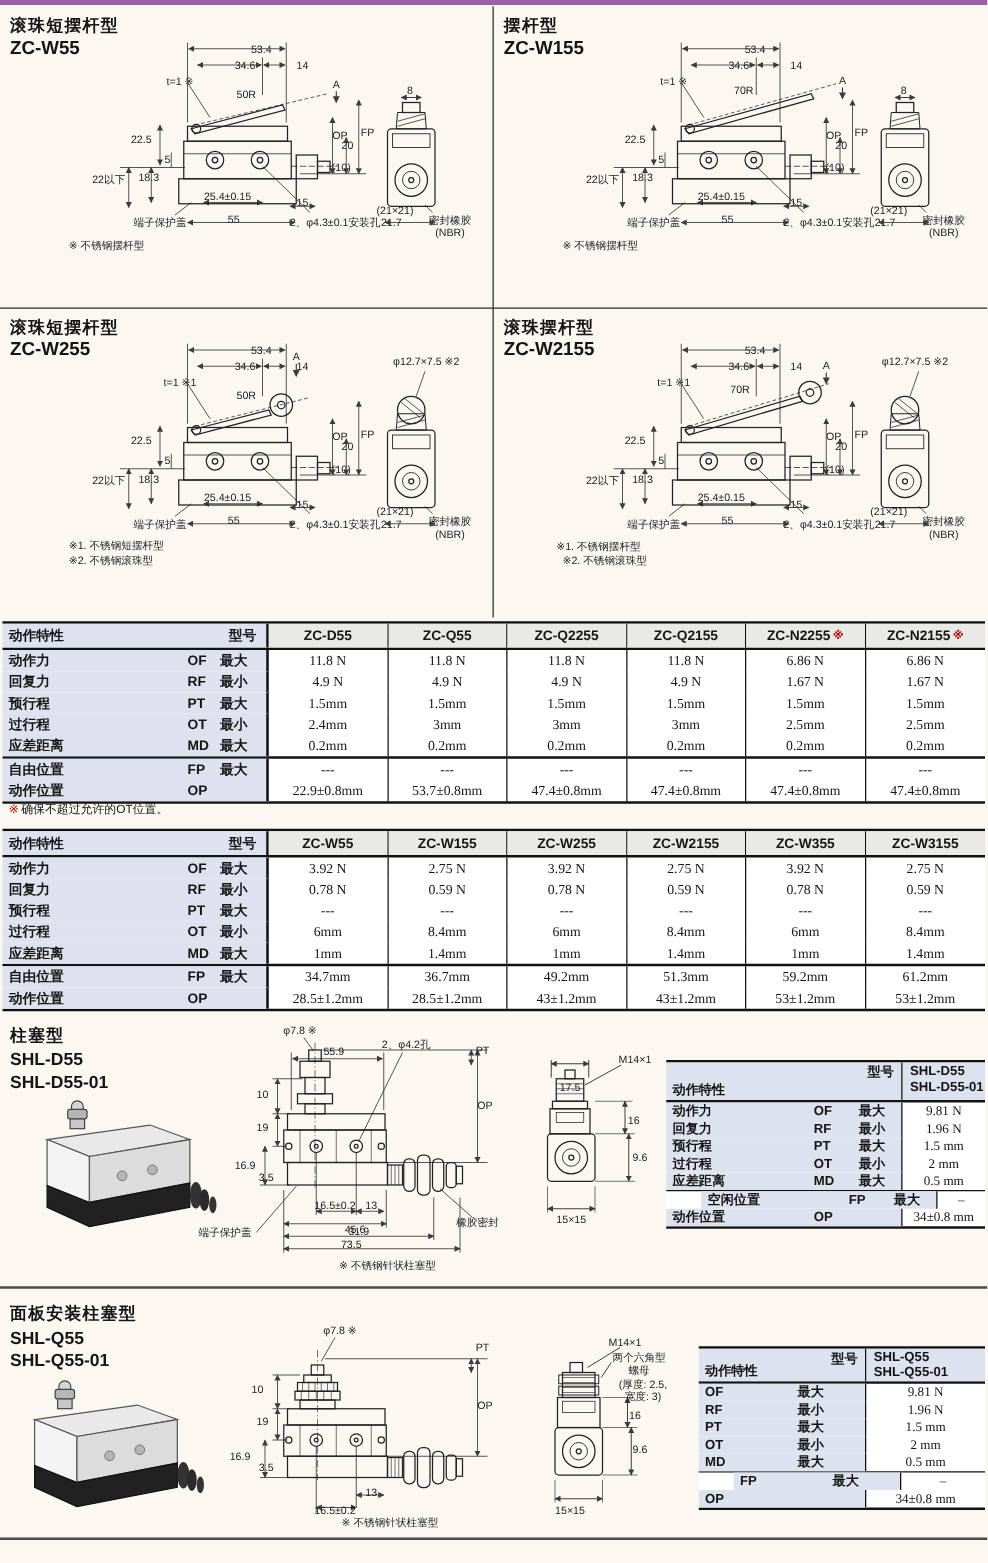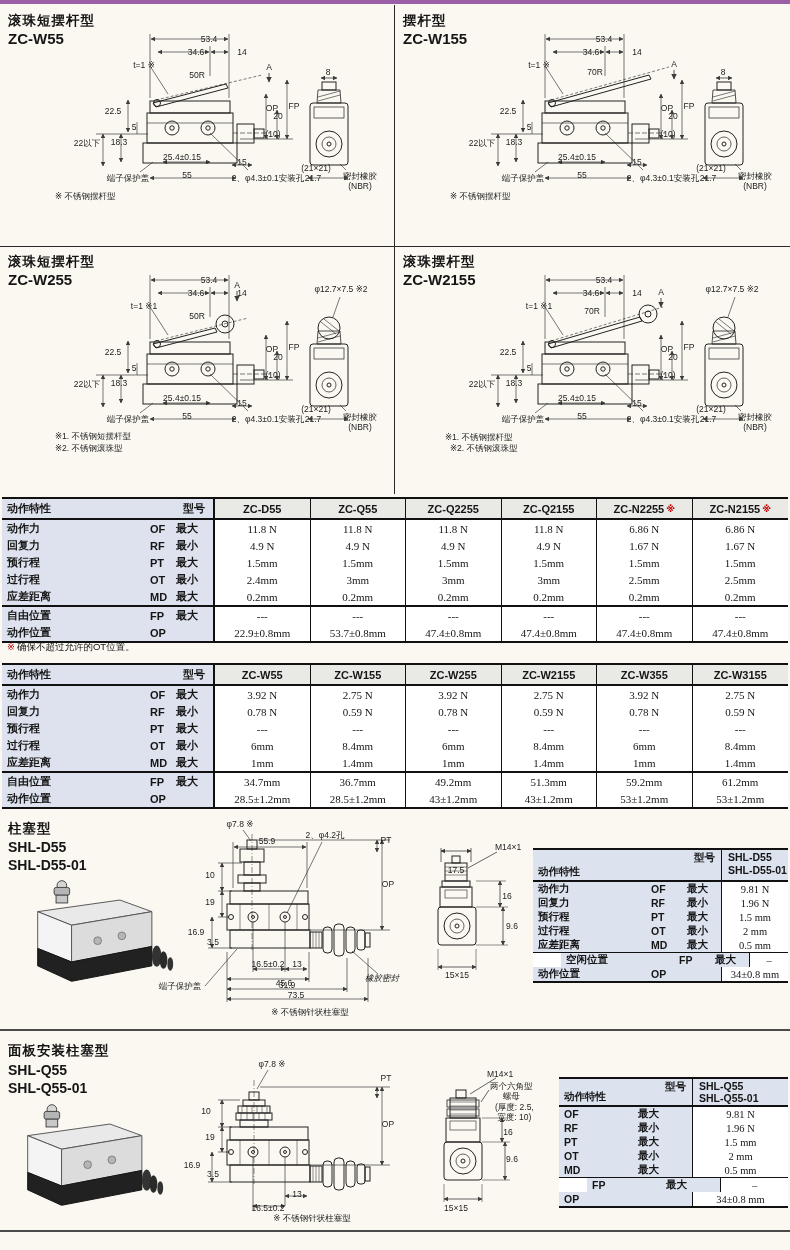--- a/index.html
+++ b/index.html
@@ -975,23 +975,23 @@
     <span class="dimlabel" style="left: 386px; top: 18px;">PT</span>
     <span class="dimlabel" style="left: 210px; top: 53px;">10</span>
     <span class="dimlabel" style="left: 210px; top: 80px;">19</span>
     <span class="dimlabel" style="left: 388px; top: 62px;">OP</span>
     <span class="dimlabel" style="left: 196px; top: 110px;">16.9</span>
     <span class="dimlabel" style="left: 213px; top: 120px;">3.5</span>
     <span class="dimlabel" style="left: 268px; top: 142px;">16.5±0.2</span>
     <span class="dimlabel" style="left: 297px; top: 142px;">13</span>
     <span class="dimlabel" style="left: 268px; top: 161px; margin-left: 16px;">45.6</span>
     <span class="dimlabel" style="left: 287px; top: 163px;">31.9</span>
-    <span class="dimlabel" style="left: 296px; top: 173px;">73.5</span>
+    <span class="dimlabel" style="left: 281px; top: 173px;">73.5</span>
     <span class="dimlabel" style="left: 180px; top: 164px;">端子保护盖</span>
-    <span class="dimlabel" style="left: 382px; top: 156px; font-style: italic;">橡胶密封</span>
+    <span class="dimlabel" style="left: 382px; top: 156px;">橡胶密封</span>
     <span class="dimlabel" style="left: 456px; top: 8px; margin-top: 40px;">17.5</span>
     <span class="dimlabel" style="left: 508px; top: 25px;">M14×1</span>
     <span class="dimlabel" style="left: 507px; top: 74px;">16</span>
     <span class="dimlabel" style="left: 512px; top: 104px;">9.6</span>
     <span class="dimlabel" style="left: 457px; top: 153px;">15×15</span>
     <span class="dimlabel" style="left: 310px; top: 190px;">※ 不锈钢针状柱塞型</span>
   </div>
 
 <div class="shl-sec" id="shl1">
   <div class="qtitle" style="top:10px">面板安装柱塞型</div>
@@ -1140,18 +1140,18 @@
     <span class="dimlabel" style="left: 210px; top: 101px;">19</span>
     <span class="dimlabel" style="left: 388px; top: 88px;">OP</span>
     <span class="dimlabel" style="left: 192px; top: 129px;">16.9</span>
     <span class="dimlabel" style="left: 213px; top: 138px;">3.5</span>
     <span class="dimlabel" style="left: 268px; top: 172px;">16.5±0.2</span>
     <span class="dimlabel" style="left: 297px; top: 158px;">13</span>
     <span class="dimlabel" style="left: 500px; top: 38px;">M14×1</span>
     <span class="dimlabel la" style="left: 490px; top: 50px;">两个六角型
 螺母</span>
     <span class="dimlabel la" style="left: 495px; top: 71px;">(厚度: 2.5,
-宽度: 10)</span>
+宽度: 3)</span>
     <span class="dimlabel" style="left: 508px; top: 96px;">16</span>
     <span class="dimlabel" style="left: 512px; top: 123px;">9.6</span>
     <span class="dimlabel" style="left: 456px; top: 172px;">15×15</span>
     <span class="dimlabel" style="left: 312px; top: 182px;">※ 不锈钢针状柱塞型</span>
   </div>
 
 </body></html>

